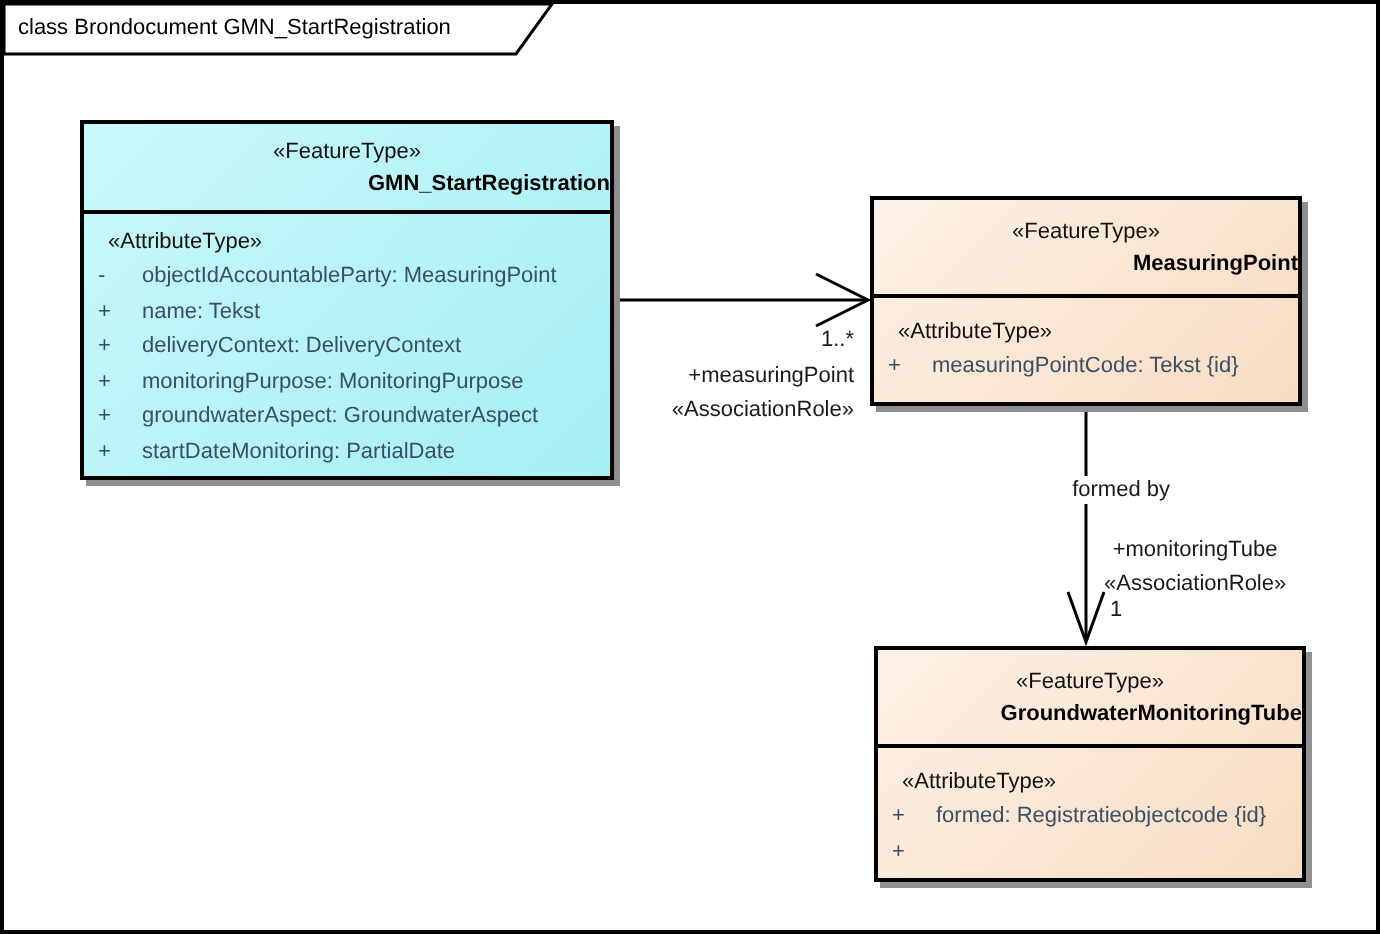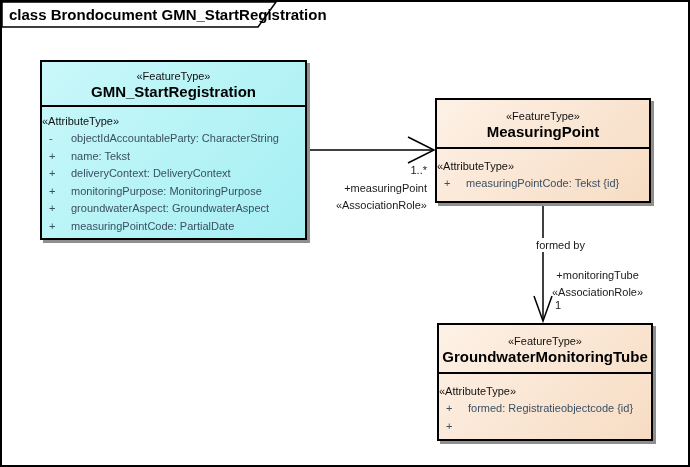--- a/index.html
+++ b/index.html
@@ -21,29 +21,29 @@
     z-index:2;
   }
   .uml-class.cyan{background:linear-gradient(135deg,#c9f8fa 0%,#a5eff3 100%);}
   .uml-class.orange{background:linear-gradient(135deg,#fdf1e6 0%,#f7dcc3 100%);}
   .cls-header{
     box-sizing:border-box;
     border-bottom:2px solid #000;
     text-align:center;
   }
   .stereo{font-size:11px;color:#111;line-height:16px;}
-  .cls-name{font-size:15px;font-weight:bold;color:#000;line-height:16px;}
+  .cls-name{font-size:11px;font-weight:bold;color:#000;line-height:16px;text-align:right;}
   .cls-attrs{box-sizing:border-box;}
-  .attr-stereo{font-size:11px;color:#111;line-height:18px;}
+  .attr-stereo{font-size:11px;color:#111;padding-left:12px;line-height:18px;}
   .attr-row{display:flex;font-size:11px;color:#3a4f63;line-height:17.5px;}
   .attr-row .vis{width:22px;padding-left:7px;flex:0 0 auto;}
   .attr-row .sig{flex:1;white-space:nowrap;}
   .tab-label{
     position:absolute;left:0;top:0;z-index:2;
-    font-size:15px;font-weight:bold;color:#000;
+    font-size:11px;font-weight:normal;color:#000;
     line-height:25px;padding-left:7px;white-space:nowrap;
   }
   .edge-label{position:absolute;z-index:3;font-size:11px;color:#1a1a1a;white-space:nowrap;}
   #assoc-mp-labels{right:261px;top:160px;text-align:right;line-height:17.5px;}
   #assoc-tube-name{left:503px;top:236px;width:80px;text-align:right;background:#fff;line-height:14px;}
   #assoc-tube-labels{left:550px;top:265px;text-align:center;line-height:16.5px;}
   #assoc-tube-mult{left:553px;top:297px;line-height:13px;}
 </style>
 </head>
 <body>
@@ -65,41 +65,41 @@
 
   <div class="uml-class cyan" style="left:38px;top:58px;width:267px;height:180px;">
     <div class="cls-header" style="height:45px;padding-top:6px;">
       <div class="stereo">«FeatureType»</div>
       <div class="cls-name">GMN_StartRegistration</div>
     </div>
     <div class="cls-attrs" style="padding-top:5px;">
       <div class="attr-stereo">«AttributeType»</div>
       <div class="attr-row">
         <span class="vis">-</span>
-        <span class="sig">objectIdAccountableParty: CharacterString</span>
+        <span class="sig">objectIdAccountableParty: MeasuringPoint</span>
       </div>
       <div class="attr-row">
         <span class="vis">+</span>
         <span class="sig">name: Tekst</span>
       </div>
       <div class="attr-row">
         <span class="vis">+</span>
         <span class="sig">deliveryContext: DeliveryContext</span>
       </div>
       <div class="attr-row">
         <span class="vis">+</span>
         <span class="sig">monitoringPurpose: MonitoringPurpose</span>
       </div>
       <div class="attr-row">
         <span class="vis">+</span>
         <span class="sig">groundwaterAspect: GroundwaterAspect</span>
       </div>
       <div class="attr-row">
         <span class="vis">+</span>
-        <span class="sig">measuringPointCode: PartialDate</span>
+        <span class="sig">startDateMonitoring: PartialDate</span>
       </div>
     </div>
   </div>
 
   <div class="uml-class orange" style="left:433px;top:96px;width:216px;height:105px;">
     <div class="cls-header" style="height:49px;padding-top:8px;">
       <div class="stereo">«FeatureType»</div>
       <div class="cls-name">MeasuringPoint</div>
     </div>
     <div class="cls-attrs" style="padding-top:8px;">

